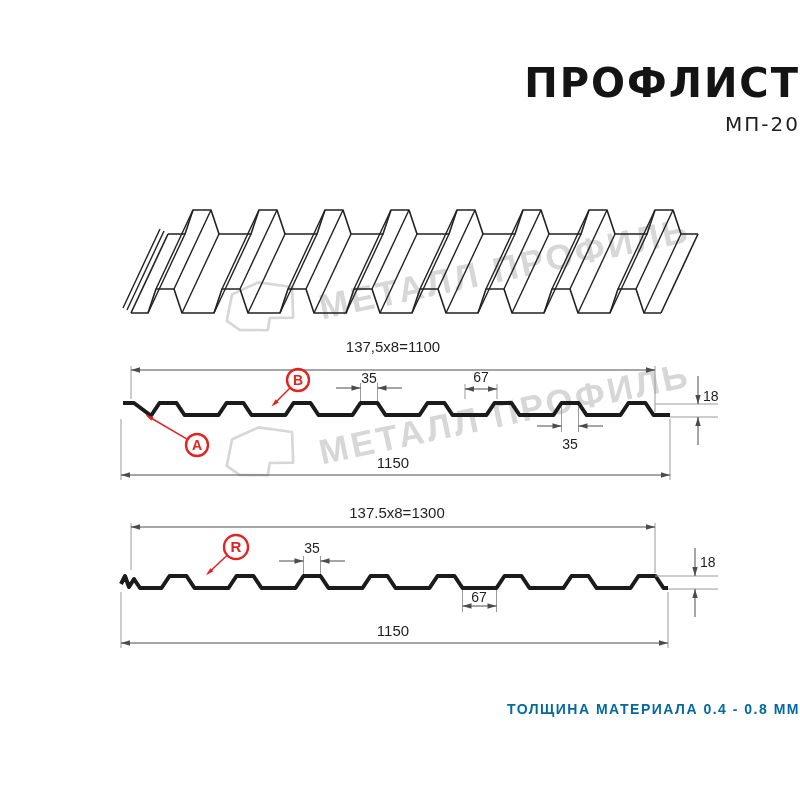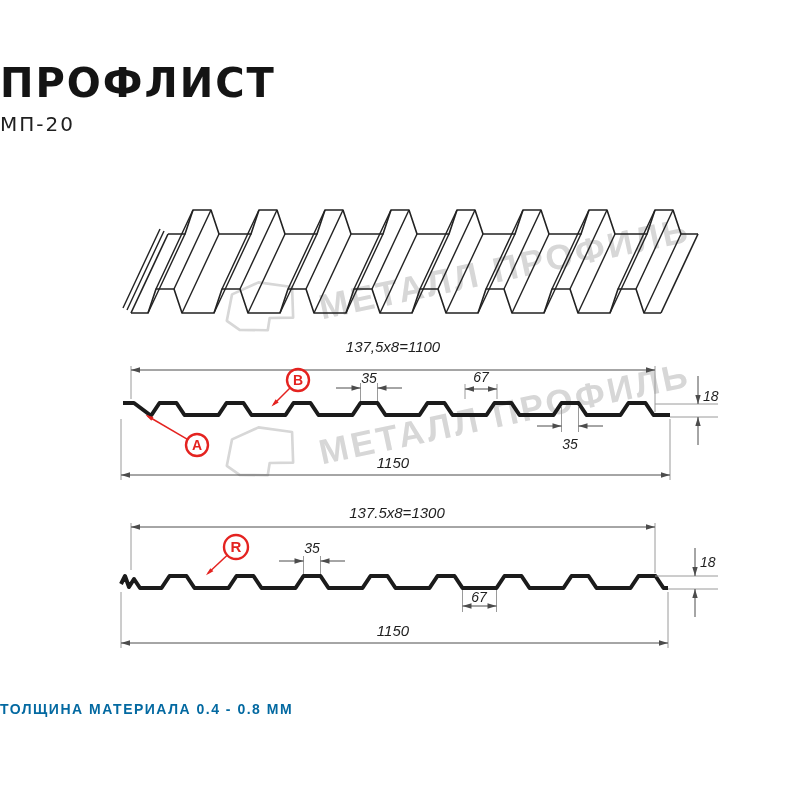--- a/index.html
+++ b/index.html
@@ -1,30 +1,30 @@
 <!DOCTYPE html>
 <html><head>
 <meta charset="utf-8">
 <style>
   html,body{margin:0;padding:0;}
   body{width:800px;height:800px;background:#ffffff;position:relative;overflow:hidden;
        font-family:"Liberation Sans",sans-serif;}
   .abs{position:absolute;}
-  .center-text{left:0;width:800px;text-align:left;}
+  .center-text{left:0;width:800px;text-align:right;}
   .title{top:60px;font-family:"DejaVu Sans",sans-serif;font-weight:bold;font-size:40px;
          letter-spacing:2px;color:#141414;}
   .subtitle{top:112px;font-family:"DejaVu Sans",sans-serif;font-size:20px;letter-spacing:2px;color:#202020;}
   .footer{top:701px;font-family:Liberation Sans, sans-serif;font-weight:bold;font-size:14px;
           letter-spacing:1.5px;color:#0369a1;}
   .wm{position:absolute;display:flex;align-items:flex-end;gap:12px;color:#d7d7d7;
       transform-origin:0 100%;transform:rotate(-12deg);font-weight:bold;font-size:35px;
       letter-spacing:3px;white-space:nowrap;z-index:1;}
   #draw{position:absolute;left:0;top:0;z-index:2;}
   .dim{position:absolute;font-size:14px;color:#1f1f1f;white-space:nowrap;
-       transform:translate(-50%,-50%);z-index:3;font-style:italic;}
+       transform:translate(-50%,-50%);z-index:3;}
   .dim.big{font-size:15px;}
   .dim.left-anchor{transform:translate(0,-50%);}
   .callout{position:absolute;font-weight:bold;font-size:14px;color:#e42320;
            transform:translate(-50%,-52%);z-index:3;}
 </style>
 </head>
 <body>
 
 <div class="abs center-text title">ПРОФЛИСТ</div>
 <div class="abs center-text subtitle">МП-20</div>

